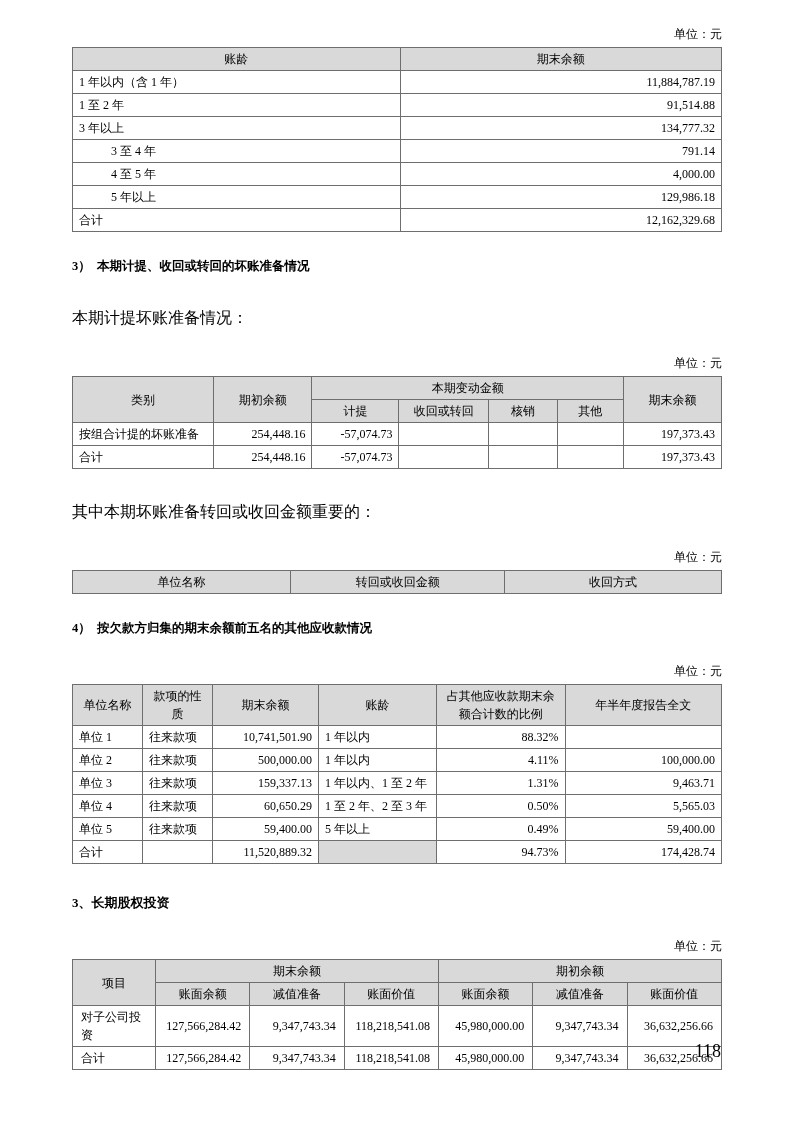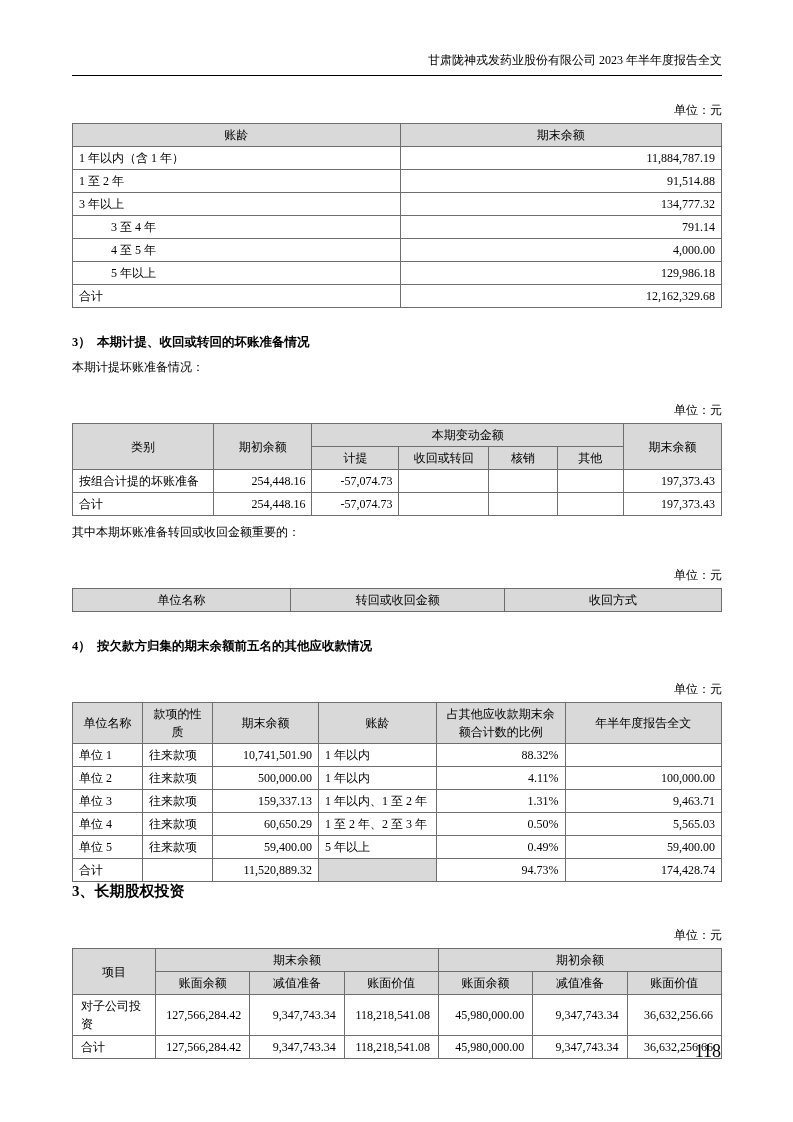--- a/index.html
+++ b/index.html
@@ -16,22 +16,22 @@
 
   .doc-header {
     margin-top: 52px;
     padding-bottom: 6px;
     border-bottom: 1px solid #000;
     text-align: right;
     font-size: 12px;
   }
   .unit { margin: 26px 0 4px; text-align: right; font-size: 12px; }
   .section-heading { margin-top: 26px; font-size: 12.5px; font-weight: bold; white-space: pre-wrap; }
-  .para { margin-top: 8px; font-size: 12px; }
-  .chapter-heading { font-size: 15px; font-weight: bold; }
+  .para { margin-top: 33px; font-size: 16px; }
+  .chapter-heading { margin-top: 30px; font-size: 13px; font-weight: bold; }
 
   .tbl { width: 100%; border-collapse: collapse; table-layout: fixed; font-size: 12px; }
   .tbl td {
     border: 1px solid #6e6e6e;
     padding: 2px 6px;
     line-height: 1.5;
     overflow-wrap: break-word;
     vertical-align: middle;
   }
   .hd { background: #d9d9d9; text-align: center; }
@@ -42,23 +42,20 @@
   .wrapnum { word-break: break-all; }
 
   .page-number { position: absolute; right: 72px; bottom: 60px; font-size: 18px; }
 </style>
 </head>
 <body>
 
 <div class="page">
   <div class="content">
 
-    <div class="doc-header">
-      <span>甘肃陇神戎发药业股份有限公司 2023 年半年度报告全文</span>
-    </div>
 
     <div class="unit">单位：元</div>
 
     <table class="tbl t1">
       <colgroup>
           <col style="width:50.5%">
           <col style="width:49.5%">
         </colgroup>
       <tbody>
         <tr>

